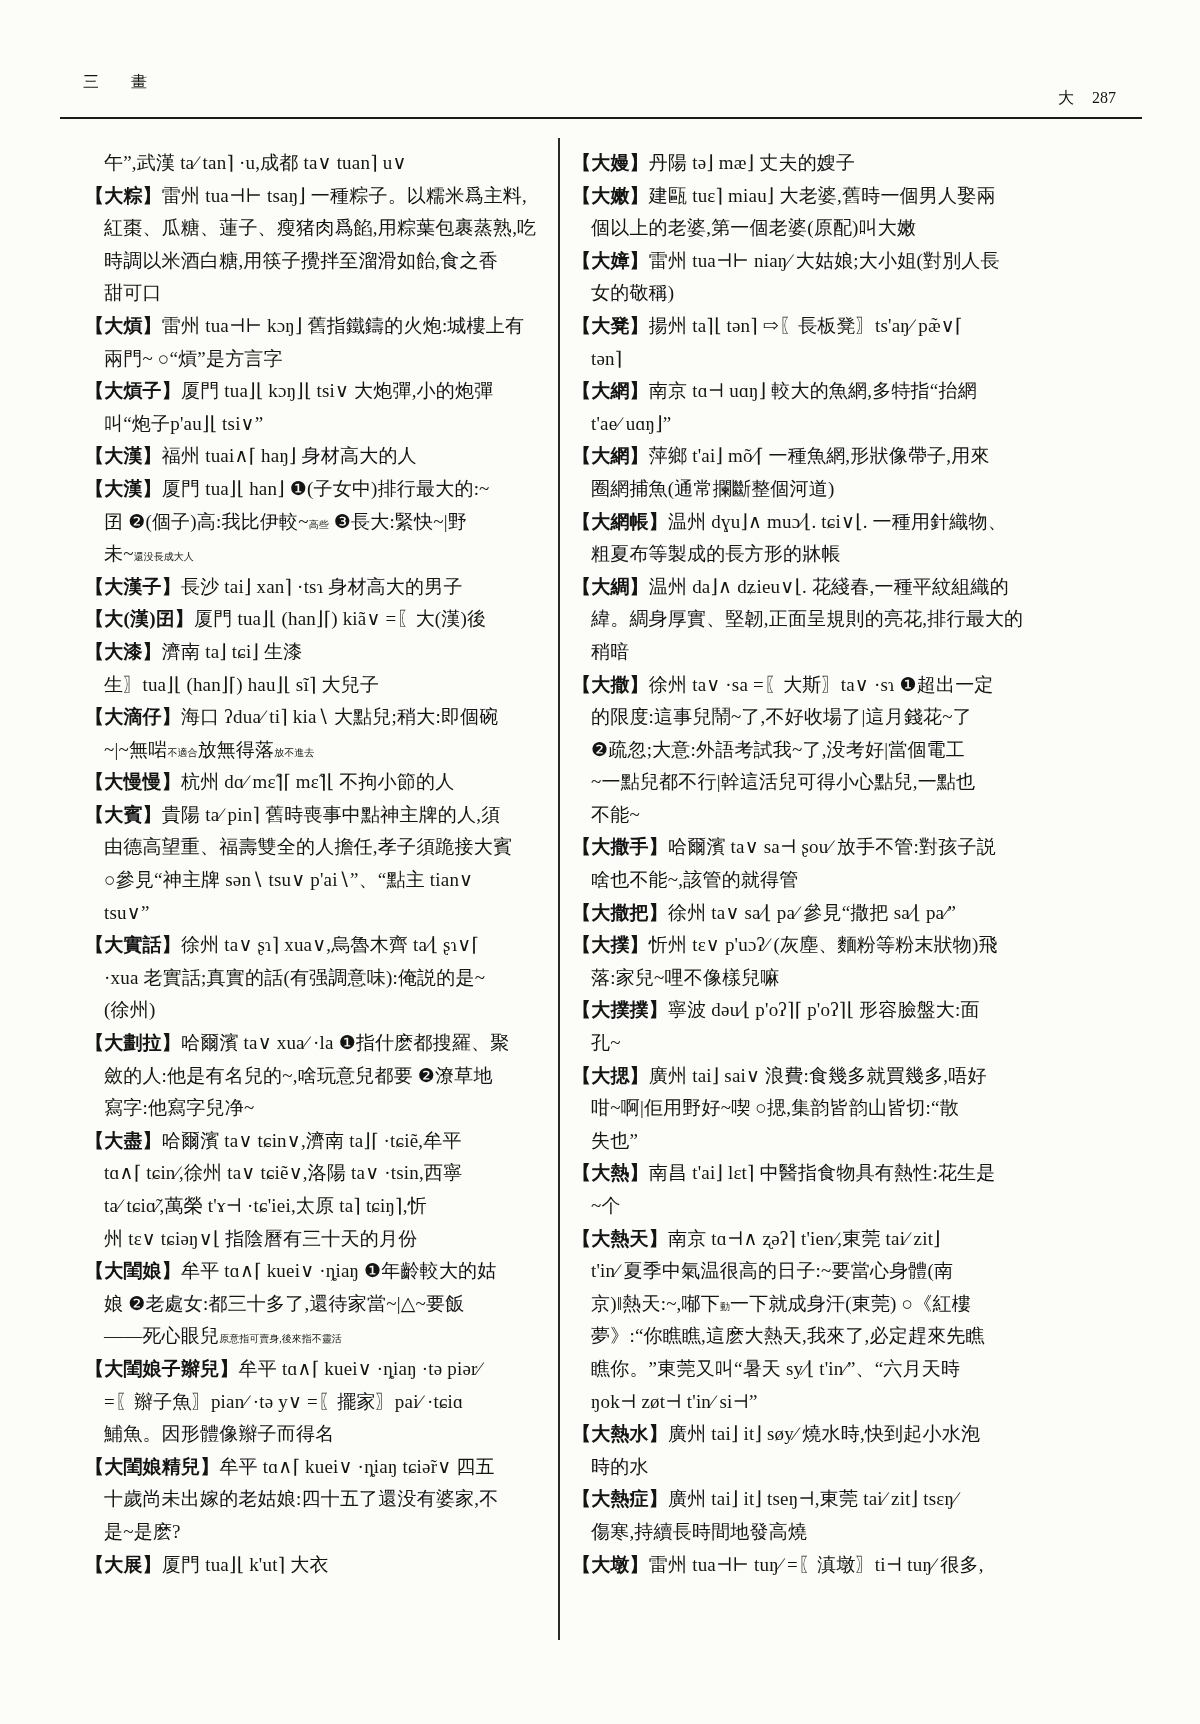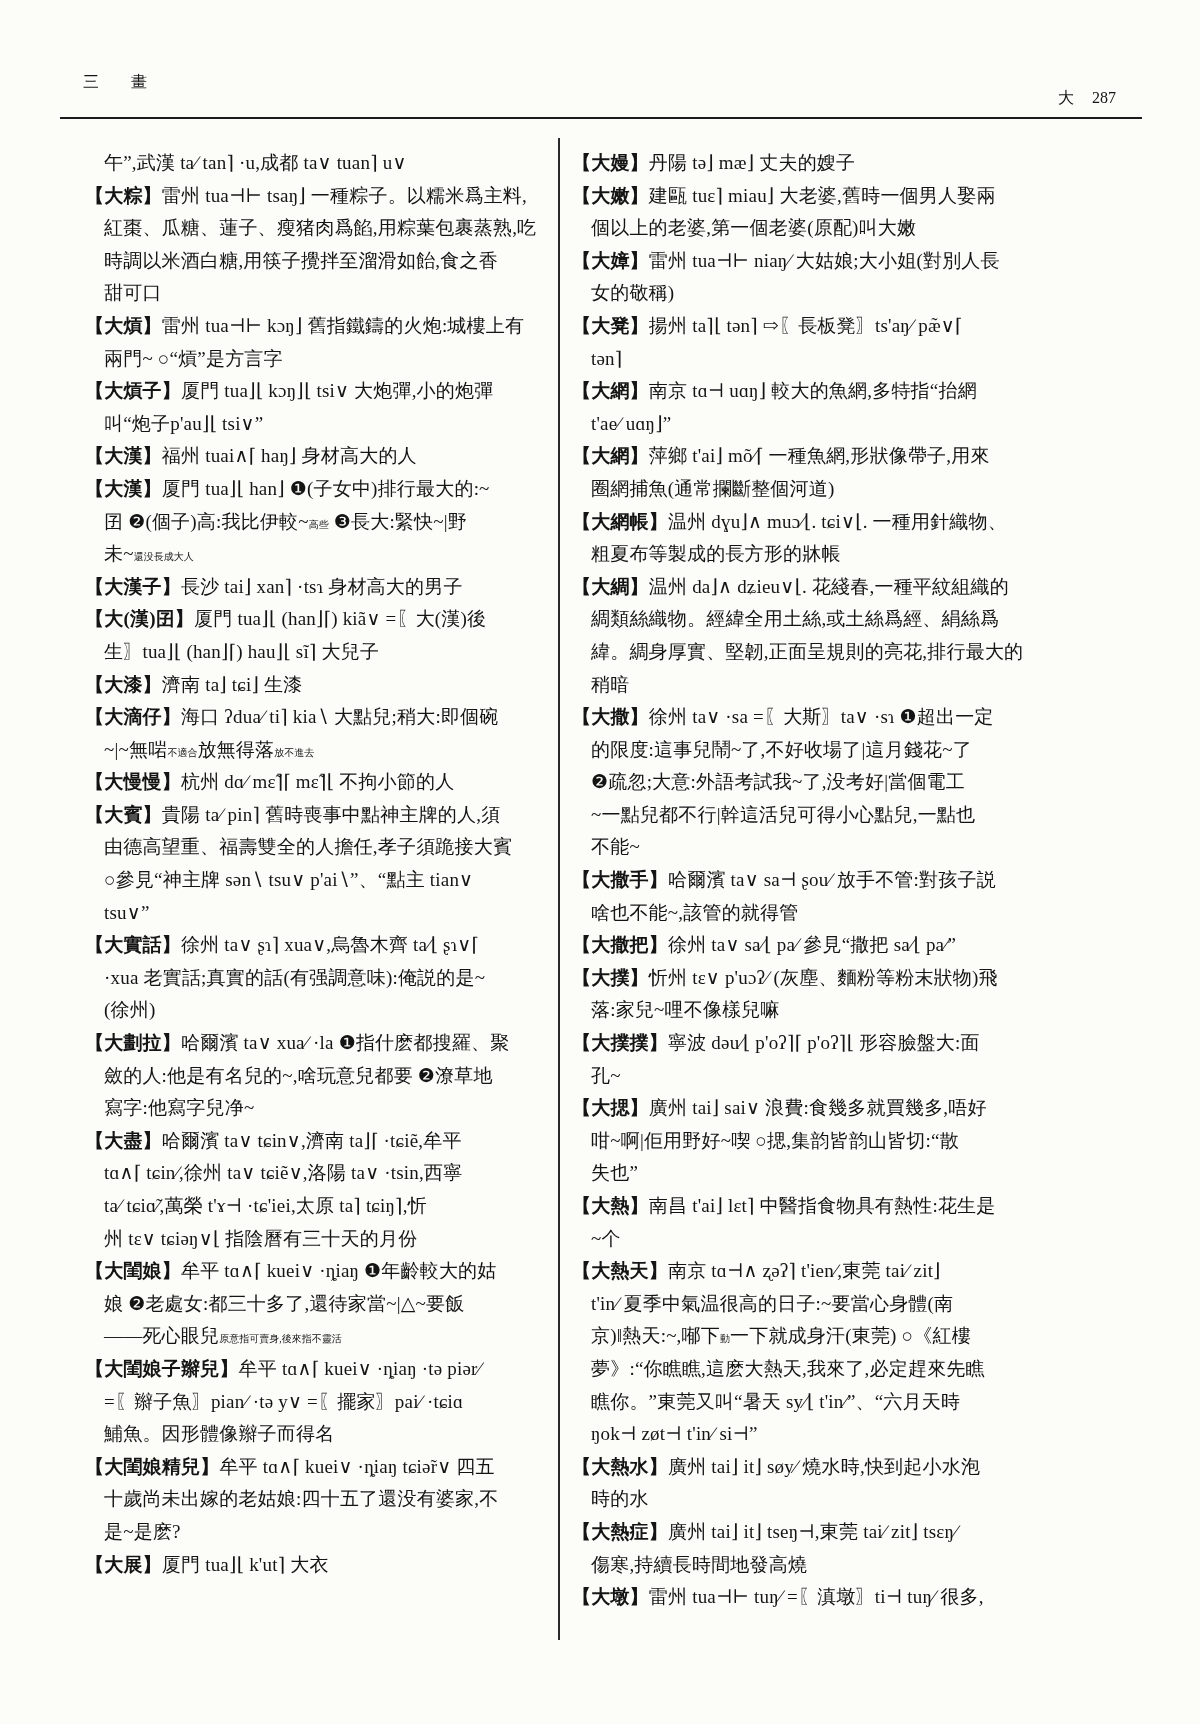--- a/index.html
+++ b/index.html
@@ -60,22 +60,22 @@
     <div class="line"><b>【大熕】</b>雷州 tua⊣⊢ kɔŋ⌋ 舊指鐵鑄的火炮:城樓上有</div>
     <div class="line ind">兩門~ ○“熕”是方言字</div>
     <div class="line"><b>【大熕子】</b>厦門 tua⌋⌊ kɔŋ⌋⌊ tsi∨ 大炮彈,小的炮彈</div>
     <div class="line ind">叫“炮子p'au⌋⌊ tsi∨”</div>
     <div class="line"><b>【大漢】</b>福州 tuai∧⌈ haŋ⌋ 身材高大的人</div>
     <div class="line"><b>【大漢】</b>厦門 tua⌋⌊ han⌋ ❶(子女中)排行最大的:~</div>
     <div class="line ind">囝 ❷(個子)高:我比伊較~<small>高些</small> ❸長大:緊快~|野</div>
     <div class="line ind">未~<small>還没長成大人</small></div>
     <div class="line"><b>【大漢子】</b>長沙 tai⌋ xan⌉ ·tsɿ 身材高大的男子</div>
     <div class="line"><b>【大(漢)囝】</b>厦門 tua⌋⌊ (han⌋⌈) kiã∨ =〖大(漢)後</div>
+    <div class="line"><b>【大漆】</b>濟南 ta⌋ tɕi⌋ 生漆</div>
     <div class="line ind">生〗tua⌋⌊ (han⌋⌈) hau⌋⌊ sĩ⌉ 大兒子</div>
-    <div class="line"><b>【大漆】</b>濟南 ta⌋ tɕi⌋ 生漆</div>
     <div class="line"><b>【大滴仔】</b>海口 ʔdua∕ ti⌉ kia∖ 大點兒;稍大:即個碗</div>
     <div class="line ind">~|~無啱<small>不適合</small>放無得落<small>放不進去</small></div>
     <div class="line"><b>【大慢慢】</b>杭州 dɑ∕ mɛ̃⌉⌈ mɛ̃⌉⌊ 不拘小節的人</div>
     <div class="line"><b>【大賓】</b>貴陽 ta∕ pin⌉ 舊時喪事中點神主牌的人,須</div>
     <div class="line ind">由德高望重、福壽雙全的人擔任,孝子須跪接大賓</div>
     <div class="line ind">○參見“神主牌 sən∖ tsu∨ p'ai∖”、“點主 tian∨</div>
     <div class="line ind">tsu∨”</div>
     <div class="line"><b>【大實話】</b>徐州 ta∨ ʂɿ⌉ xua∨,烏魯木齊 ta∕⌊ ʂɿ∨⌈</div>
     <div class="line ind">·xua 老實話;真實的話(有强調意味):俺説的是~</div>
     <div class="line ind">(徐州)</div>
@@ -105,21 +105,20 @@
     <div class="line ind">女的敬稱)</div>
     <div class="line"><b>【大凳】</b>揚州 ta⌉⌊ tən⌉ ⇨〖長板凳〗ts'aŋ∕ pæ̃∨⌈</div>
     <div class="line ind">tən⌉</div>
     <div class="line"><b>【大網】</b>南京 tɑ⊣ uɑŋ⌋ 較大的魚網,多特指“抬網</div>
     <div class="line ind">t'ae∕ uɑŋ⌋”</div>
     <div class="line"><b>【大網】</b>萍鄉 t'ai⌋ mõ∕⌈ 一種魚網,形狀像帶子,用來</div>
     <div class="line ind">圈網捕魚(通常攔斷整個河道)</div>
     <div class="line"><b>【大網帳】</b>温州 dɣu⌋∧ muɔ∕⌊. tɕi∨⌊. 一種用針織物、</div>
     <div class="line ind">粗夏布等製成的長方形的牀帳</div>
     <div class="line"><b>【大綢】</b>温州 da⌋∧ dʑieu∨⌊. 花綫春,一種平紋組織的</div>
-    <div class="line ind">綢類絲織物。經緯全用土絲,或土絲爲經、絹絲爲</div>
     <div class="line ind">緯。綢身厚實、堅韌,正面呈規則的亮花,排行最大的</div>
     <div class="line ind">稍暗</div>
     <div class="line"><b>【大撒】</b>徐州 ta∨ ·sa =〖大斯〗ta∨ ·sɿ ❶超出一定</div>
     <div class="line ind">的限度:這事兒鬧~了,不好收場了|這月錢花~了</div>
     <div class="line ind">❷疏忽;大意:外語考試我~了,没考好|當個電工</div>
     <div class="line ind">~一點兒都不行|幹這活兒可得小心點兒,一點也</div>
     <div class="line ind">不能~</div>
     <div class="line"><b>【大撒手】</b>哈爾濱 ta∨ sa⊣ ʂou∕ 放手不管:對孩子説</div>
     <div class="line ind">啥也不能~,該管的就得管</div>
     <div class="line"><b>【大撒把】</b>徐州 ta∨ sa∕⌊ pa∕ 參見“撒把 sa∕⌊ pa∕”</div>

